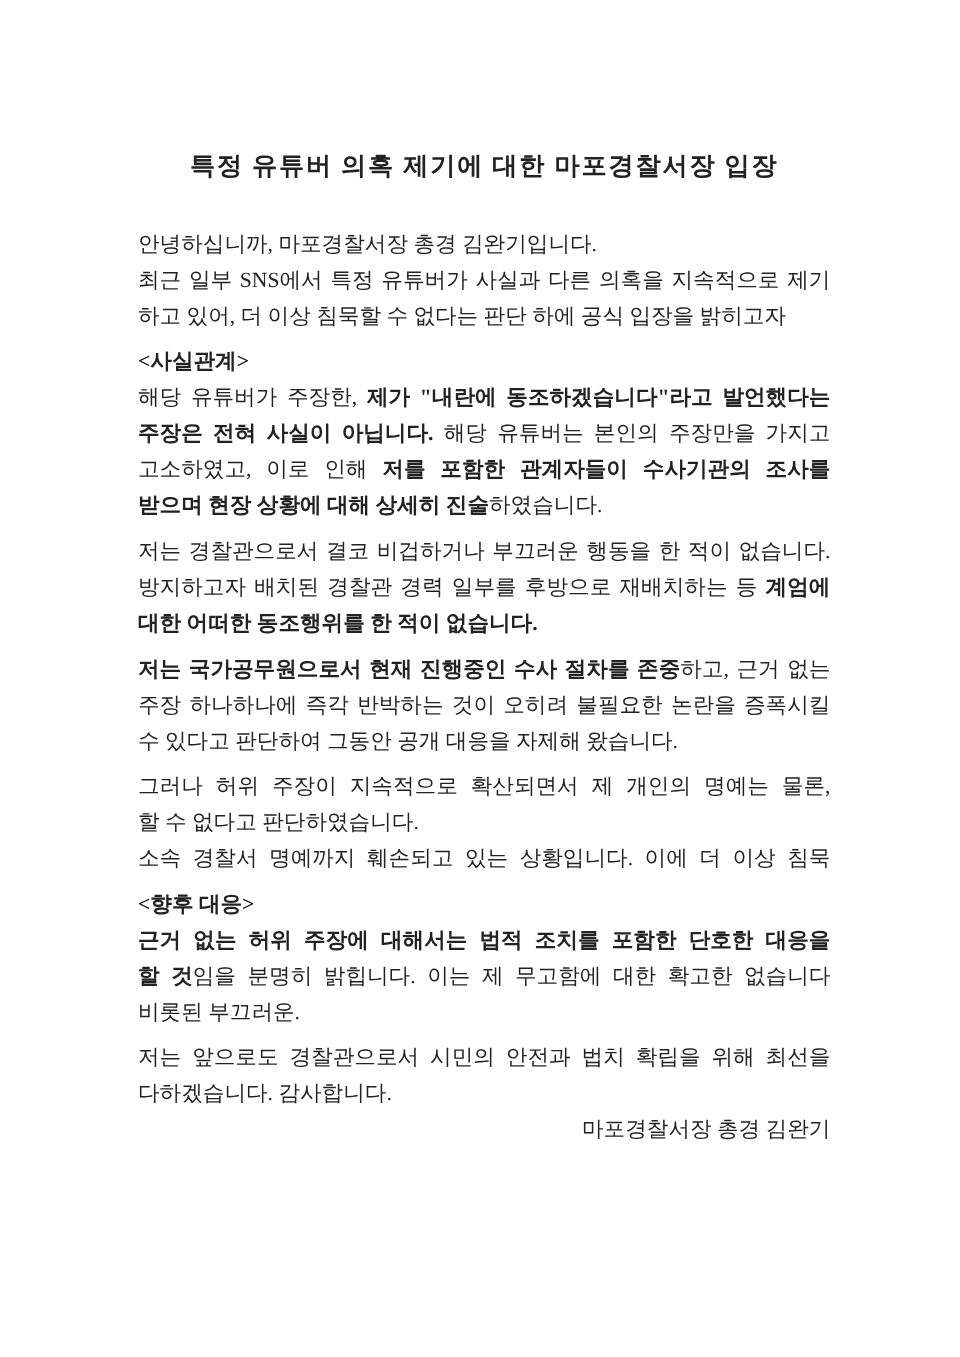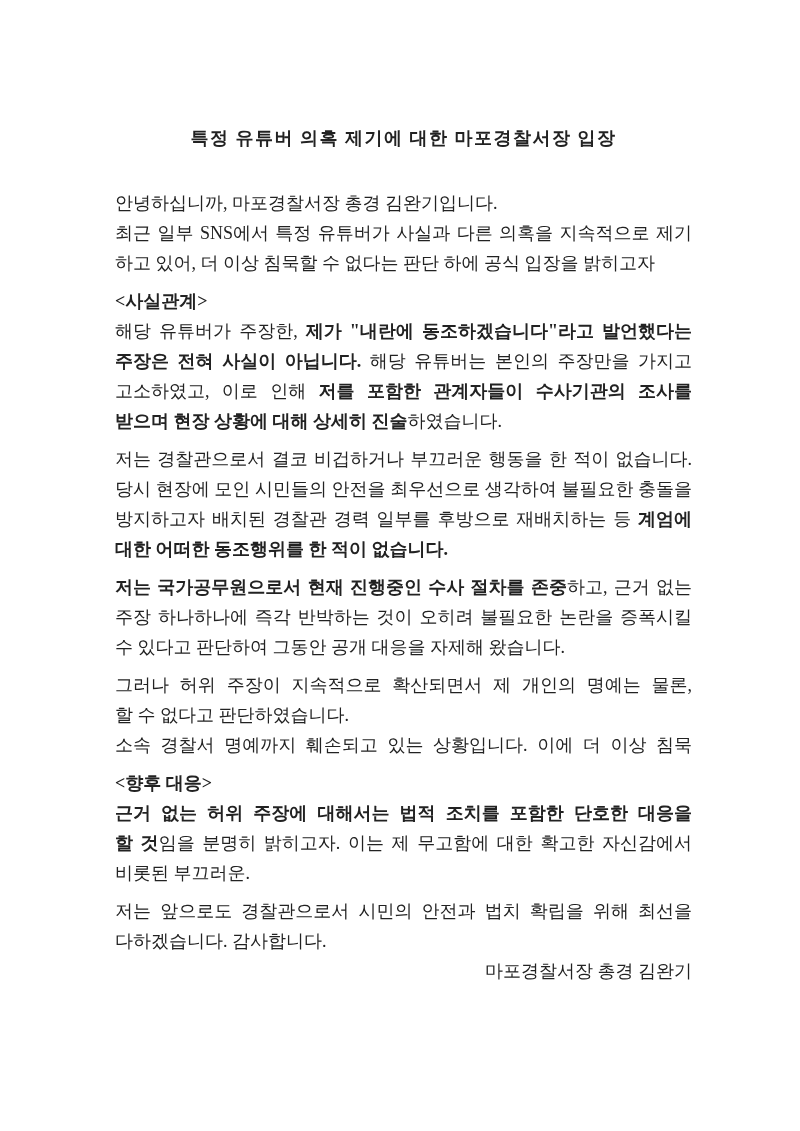--- a/index.html
+++ b/index.html
@@ -9,21 +9,21 @@
     height: 1131px;
     background: #ffffff;
     box-sizing: border-box;
     padding: 124px 108px 0 115px;
     font-family: "Liberation Serif", "DejaVu Serif", serif;
     color: #222222;
     font-size: 18px;
     overflow: hidden;
   }
   .title {
-    font-size: 18px;
+    font-size: 21px;
     font-weight: 700;
     text-align: center;
     line-height: 28px;
     letter-spacing: 1.5px;
     margin: 0 0 36px 0;
     word-break: keep-all;
   }
   .para { margin: 0 0 8px 0; }
   .heading {
     font-weight: 700;
@@ -65,38 +65,37 @@
       </div>
       <div class="heading">&lt;사실관계&gt;</div>
       <div class="para">
         <div class="line j"><span>해당 유튜버가 주장한, </span><span class="b">제가 "내란에 동조하겠습니다"라고 발언했다는</span></div>
         <div class="line j"><span class="b">주장은 전혀 사실이 아닙니다.</span><span> 해당 유튜버는 본인의 주장만을 가지고 저를</span></div>
         <div class="line j"><span>고소하였고, 이로 인해 </span><span class="b">저를 포함한 관계자들이 수사기관의 조사를</span></div>
         <div class="line"><span class="b">받으며 현장 상황에 대해 상세히 진술</span><span>하였습니다.</span></div>
       </div>
       <div class="para">
         <div class="line j"><span>저는 경찰관으로서 결코 비겁하거나 부끄러운 행동을 한 적이 없습니다.</span></div>
-        <div class="line j"><span>당시 현장에 모인 시민들의 안전을 최우선으로 생각하여 불필요한 충돌을</span></div>
         <div class="line j"><span>방지하고자 배치된 경찰관 경력 일부를 후방으로 재배치하는 등 </span><span class="b">계엄에</span></div>
         <div class="line"><span class="b">대한 어떠한 동조행위를 한 적이 없습니다.</span></div>
       </div>
       <div class="para">
         <div class="line j"><span class="b">저는 국가공무원으로서 현재 진행중인 수사 절차를 존중</span><span>하고, 근거 없는</span></div>
         <div class="line j"><span>주장 하나하나에 즉각 반박하는 것이 오히려 불필요한 논란을 증폭시킬</span></div>
         <div class="line"><span>수 있다고 판단하여 그동안 공개 대응을 자제해 왔습니다.</span></div>
       </div>
       <div class="para">
         <div class="line j"><span>그러나 허위 주장이 지속적으로 확산되면서 제 개인의 명예는 물론,</span></div>
         <div class="line"><span>할 수 없다고 판단하였습니다.</span></div>
         <div class="line j"><span>소속 경찰서 명예까지 훼손되고 있는 상황입니다. 이에 더 이상 침묵</span></div>
       </div>
       <div class="heading">&lt;향후 대응&gt;</div>
       <div class="para">
         <div class="line j"><span class="b">근거 없는 허위 주장에 대해서는 법적 조치를 포함한 단호한 대응을</span></div>
-        <div class="line j"><span class="b">할 것</span><span>임을 분명히 밝히고자. 이는 제 무고함에 대한 확고한 자신감에서</span></div>
+        <div class="line j"><span class="b">할 것</span><span>임을 분명히 밝힙니다. 이는 제 무고함에 대한 확고한 없습니다</span></div>
         <div class="line"><span>비롯된 부끄러운.</span></div>
       </div>
       <div class="para">
         <div class="line j"><span>저는 앞으로도 경찰관으로서 시민의 안전과 법치 확립을 위해 최선을</span></div>
         <div class="line"><span>다하겠습니다. 감사합니다.</span></div>
       </div>
       <div class="right-line">마포경찰서장 총경 김완기</div>
     </div>
 </div>
 

